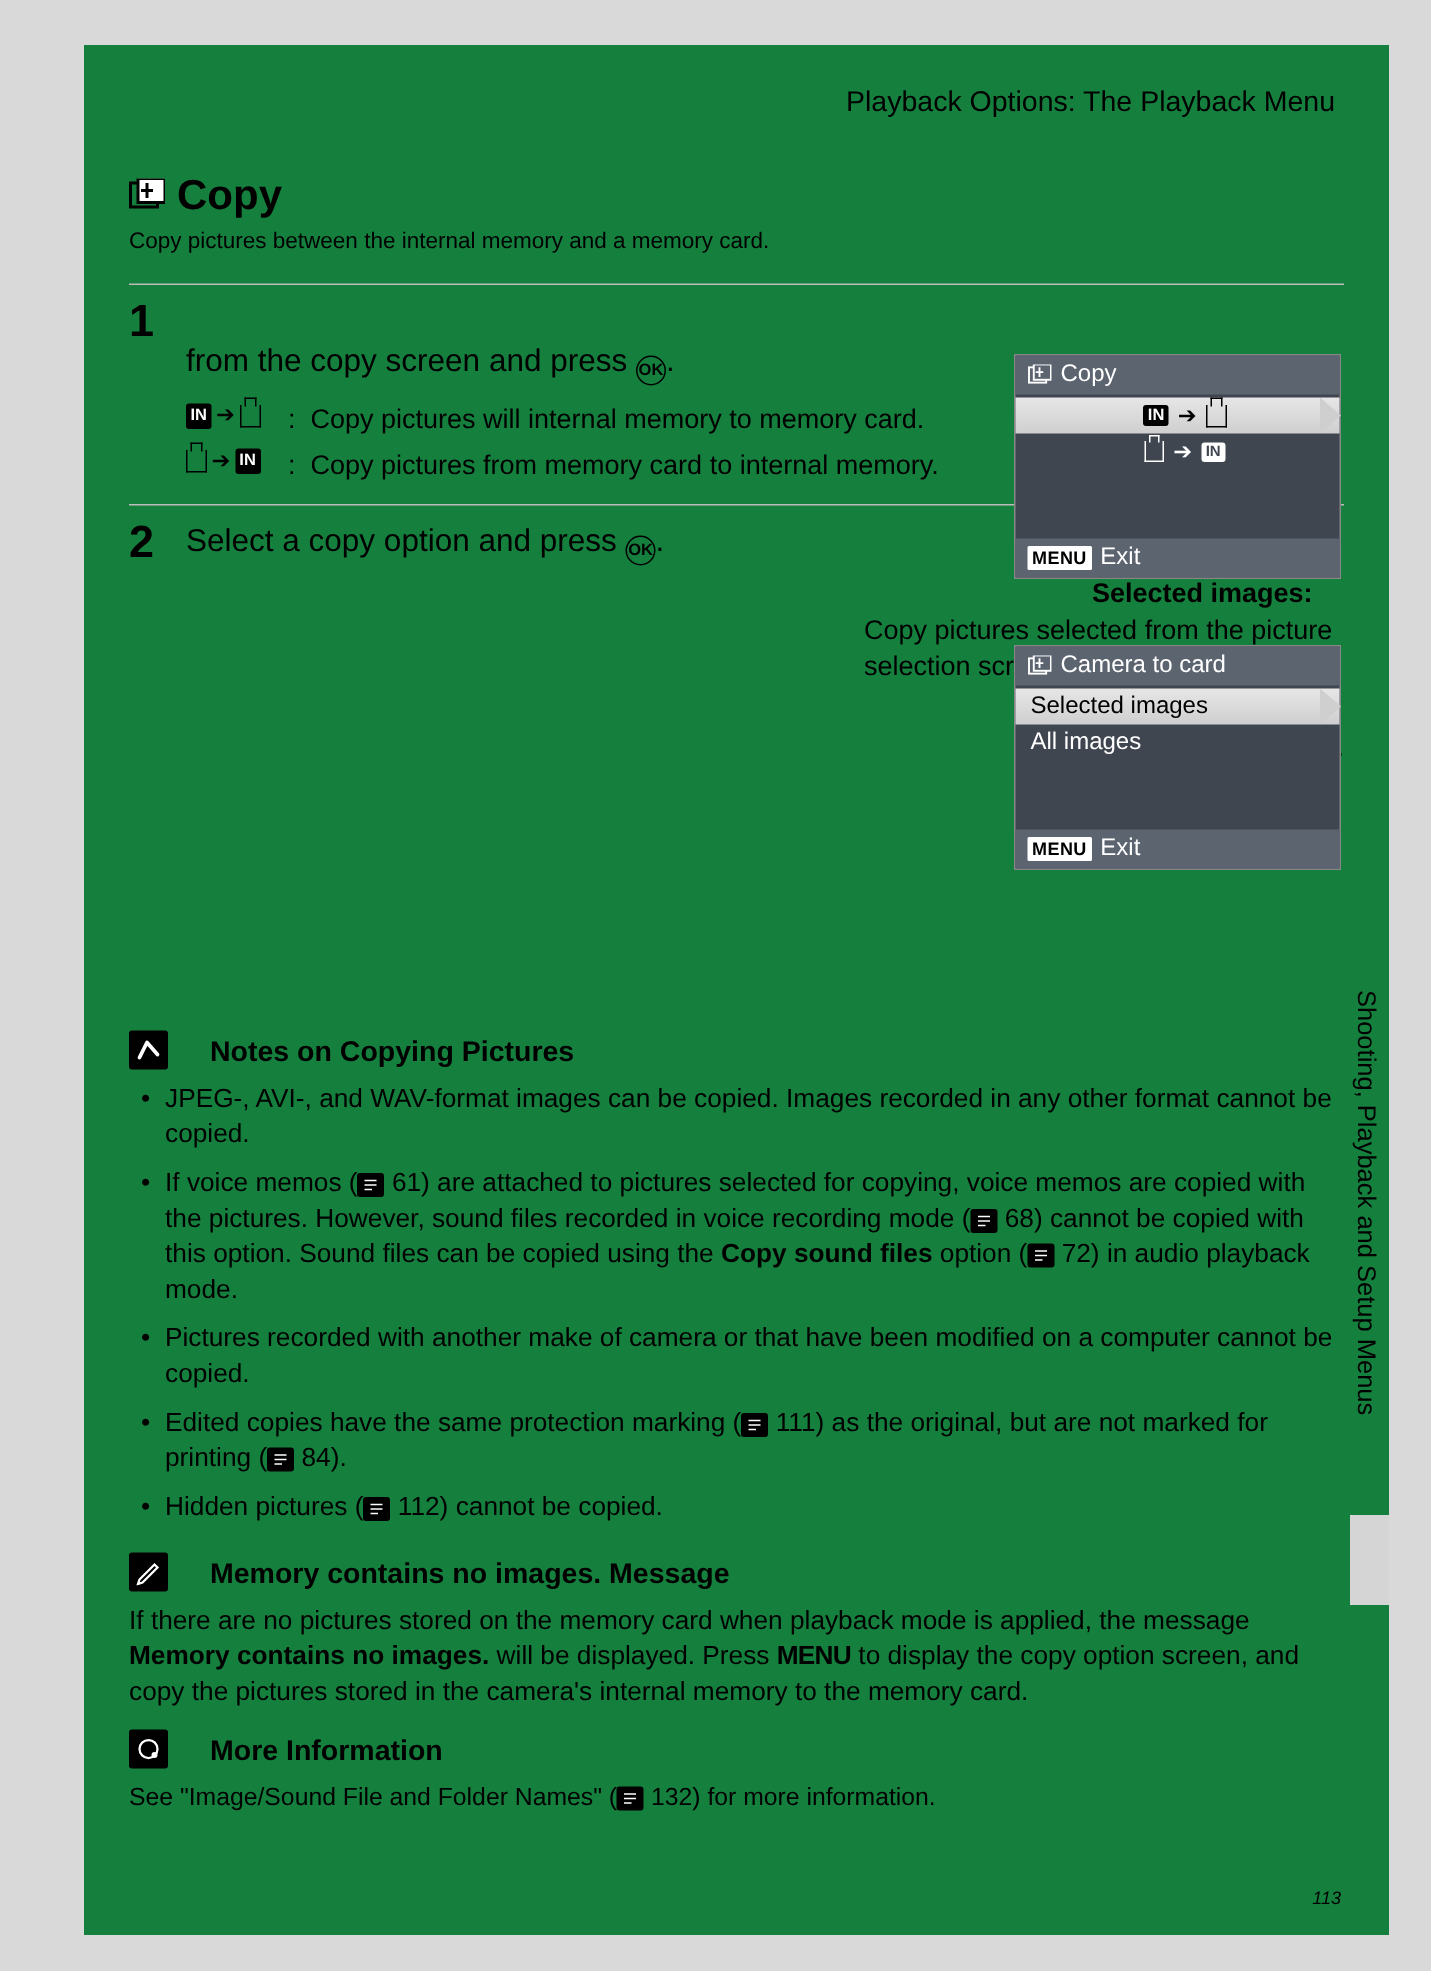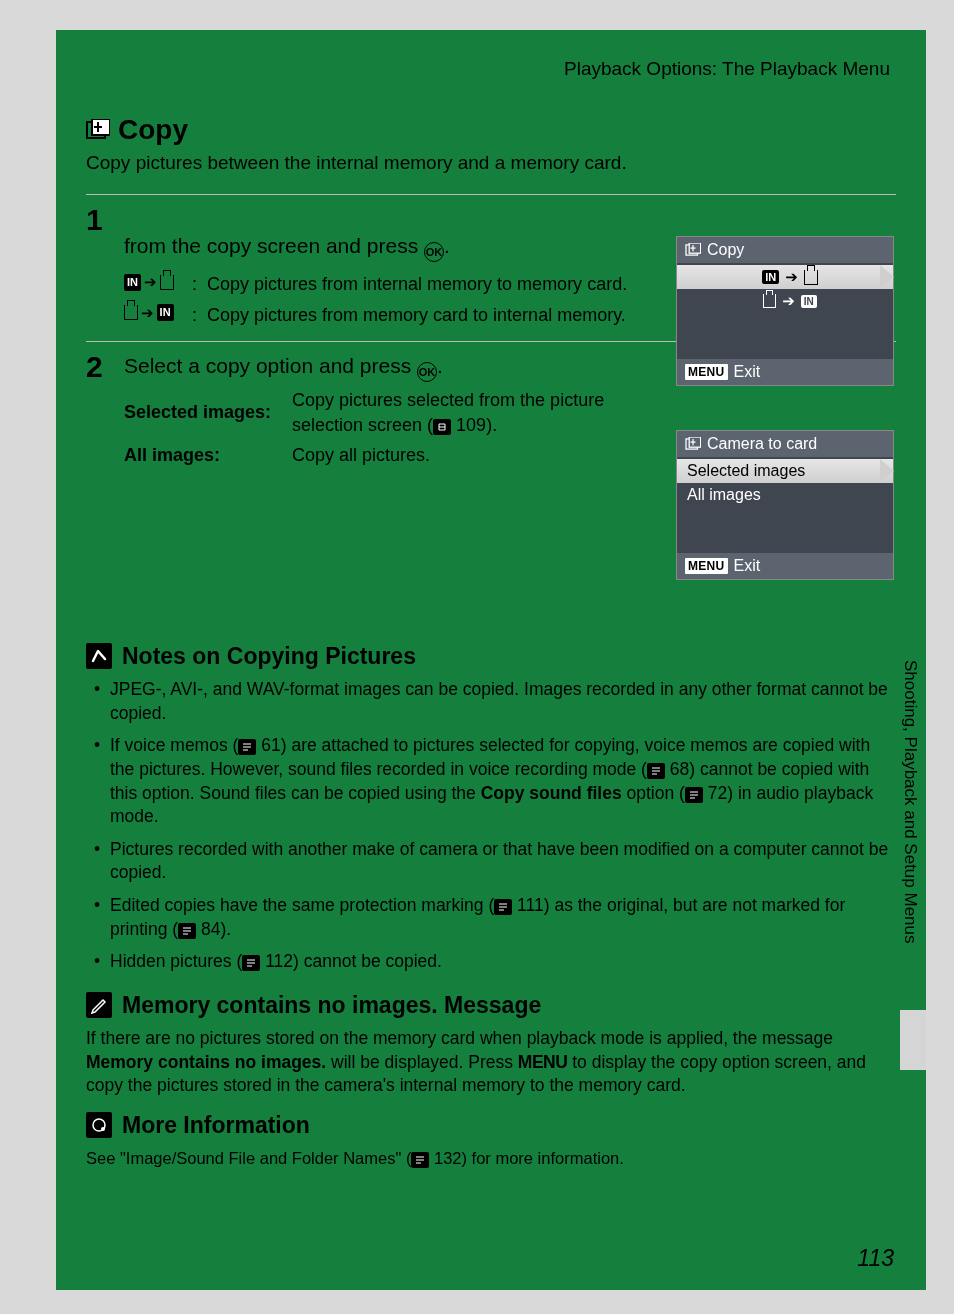--- a/index.html
+++ b/index.html
@@ -28,21 +28,21 @@
   }
   .section-title {
     font-size: 28px;
     font-weight: 700;
     display: flex;
     align-items: center;
     gap: 8px;
     margin-bottom: 6px;
   }
   .intro {
-    font-size: 19px;
+    font-size: 15px;
     margin-bottom: 20px;
   }
   .hr { border: none; border-top: 1px solid #bbb; margin: 6px 0 10px 0; }
   .step {
     display: flex;
     align-items: flex-start;
     gap: 14px;
     margin-bottom: 8px;
   }
   .step-num {
@@ -69,24 +69,25 @@
   .sub-icons {
     display: flex;
     align-items: center;
     gap: 3px;
     white-space: nowrap;
     min-width: 60px;
   }
   .colon-cell { padding-right: 2px; }
   .def-row {
     display: flex;
-    align-items: center;
+    align-items: flex-end;
     font-size: 18px;
     line-height: 1.35;
     margin-bottom: 6px;
+    flex-direction: column;
   }
   .def-term { font-weight: 700; min-width: 168px; }
   .def-desc { flex: 1; }
 
   
   .screens-wrap {
     position: absolute;
     right: 30px;
     width: 220px;
   }
@@ -133,24 +134,24 @@
     font-size: 12px; font-weight: 700;
     padding: 1px 3px;
     border-radius: 1px;
     letter-spacing: 0.3px;
   }
 
   
   .note-block { margin-top: 170px; }
   .note-head {
     display: flex;
-    align-items: flex-start;
-    gap: 10px;
+    align-items: flex-end;
+    gap: 28px;
     font-weight: 700;
-    font-size: 23px;
+    font-size: 19px;
     margin-bottom: 8px;
   }
   .note-badge {
     width: 26px; height: 26px; background: #000; color: #fff;
     display: inline-flex; align-items: center; justify-content: center;
     border-radius: 2px;
   }
   ul.bullets { list-style: none; padding-left: 14px; }
   ul.bullets li {
     position: relative;
@@ -250,21 +251,21 @@
   .side-chip {
     position: absolute;
     right: 0; bottom: 0;
     width: 26px; height: 60px;
     background: #d5d5d5;
   }
   .page-num {
     position: absolute;
     right: 32px;
     bottom: 18px;
-    font-size: 23px;
+    font-size: 12px;
     font-style: italic;
   }
 </style>
 </head>
 <body>
 
 <div class="page">
 
   <div class="running-head">Playback Options: The Playback Menu</div>
 
@@ -292,21 +293,21 @@
         <span>from the copy screen and press </span><span class="ok-circle">OK</span>.
       </div>
       <div class="sub-items">
         <div class="sub-item">
           <span class="sub-icons">
             <span class="ic ic-box-dark">IN</span>
             <span class="arrow">➔</span>
             <span class="ic ic-box-light"></span>
           </span>
           <span class="colon-cell">:</span>
-          <span>Copy pictures from internal memory to memory card.</span>
+          <span>Copy pictures will internal memory to memory card.</span>
         </div>
         <div class="sub-item">
           <span class="sub-icons">
             <span class="ic ic-box-light"></span>
             <span class="arrow">➔</span>
             <span class="ic ic-box-dark">IN</span>
           </span>
           <span class="colon-cell">:</span>
           <span>Copy pictures from memory card to internal memory.</span>
         </div>

